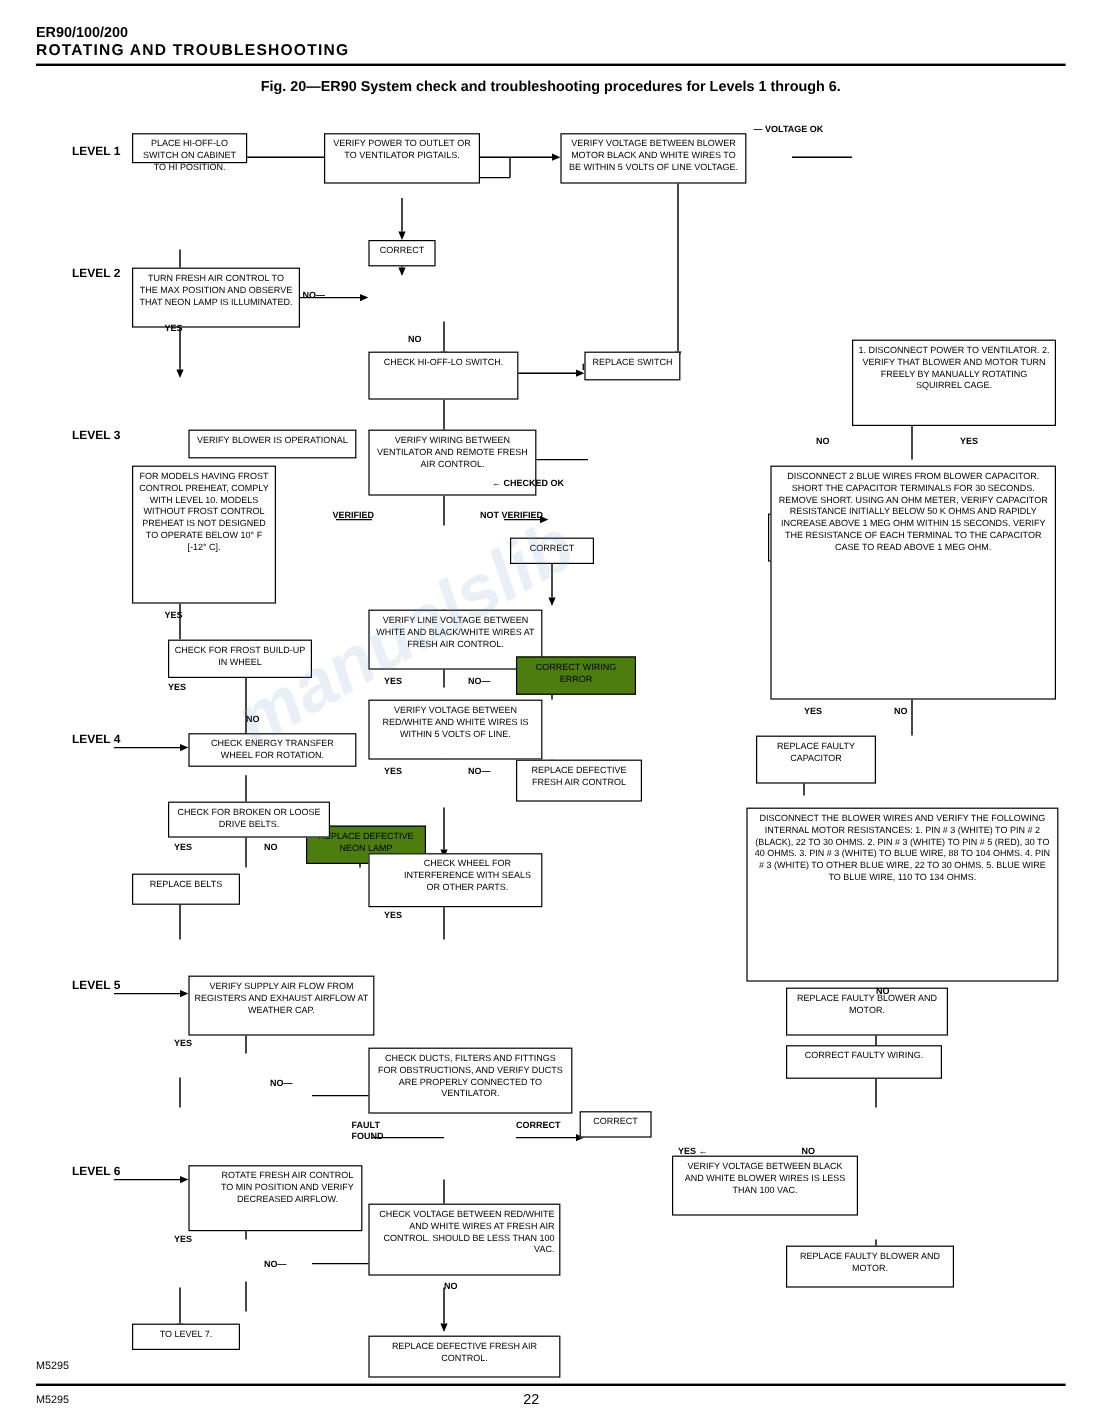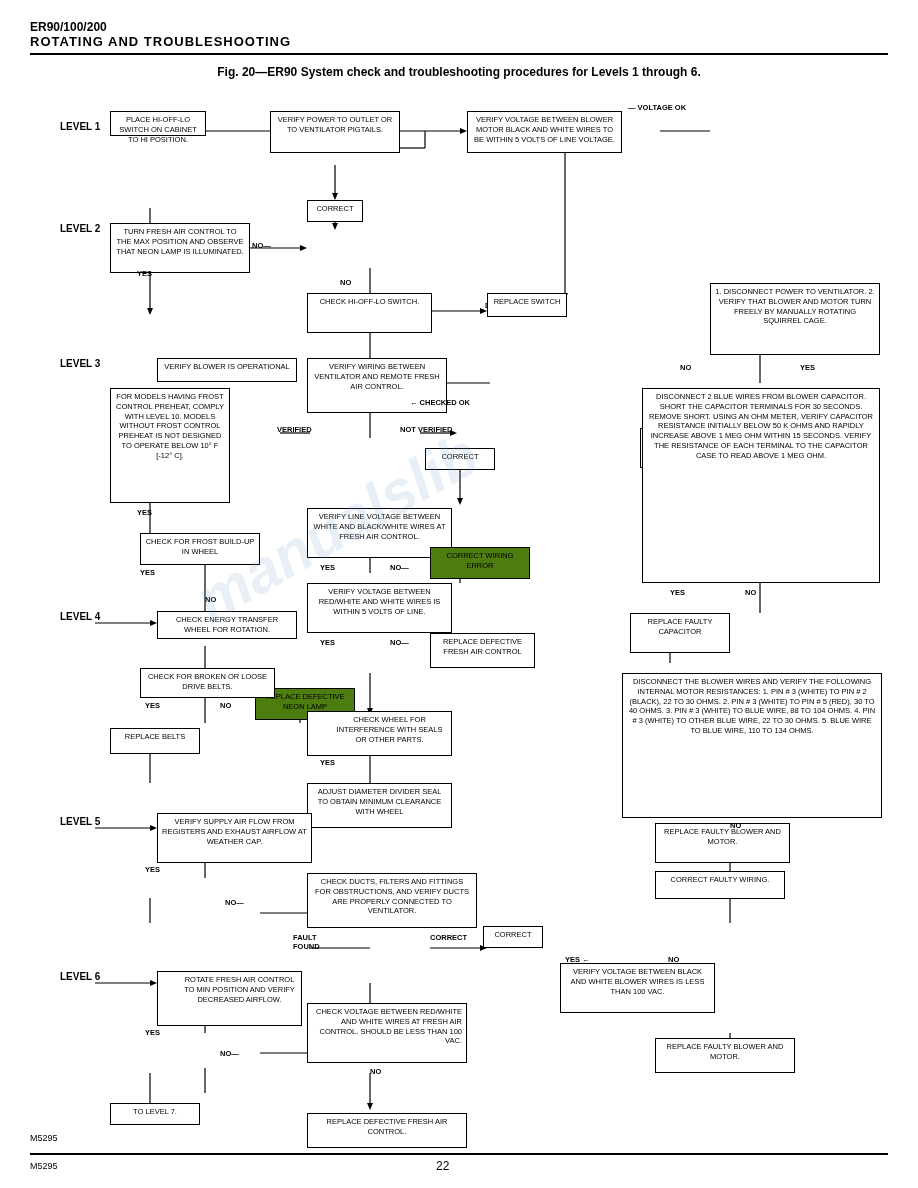--- a/index.html
+++ b/index.html
@@ -335,21 +335,20 @@
 
     <div class="box" style="left:592px;top:580px;width:260px;height:145px;">DISCONNECT THE BLOWER WIRES AND VERIFY THE FOLLOWING INTERNAL MOTOR RESISTANCES:
 1. PIN # 3 (WHITE) TO PIN # 2 (BLACK), 22 TO 30 OHMS.
 2. PIN # 3 (WHITE) TO PIN # 5 (RED), 30 TO 40 OHMS.
 3. PIN # 3 (WHITE) TO BLUE WIRE, 88 TO 104 OHMS.
 4. PIN # 3 (WHITE) TO OTHER BLUE WIRE, 22 TO 30 OHMS.
 5. BLUE WIRE TO BLUE WIRE, 110 TO 134 OHMS.</div>
 
     <div class="arrow-label" style="left:290px;top:665px;">YES</div>
 
-    <div class="box" style="left:277px;top:690px;width:145px;height:45px;">ADJUST DIAMETER DIVIDER SEAL TO OBTAIN MINIMUM CLEARANCE WITH WHEEL</div>
 
     <div class="box" style="left:80px;top:635px;width:90px;height:26px;">REPLACE BELTS</div>
 
     <div class="box" style="left:625px;top:730px;width:135px;height:40px;">REPLACE FAULTY BLOWER AND MOTOR.</div>
 
     <div class="arrow-label" style="left:700px;top:728px;">NO</div>
 
     <div class="box" style="left:127px;top:720px;width:155px;height:50px;">VERIFY SUPPLY AIR FLOW FROM REGISTERS AND EXHAUST AIRFLOW AT WEATHER CAP.</div>
 
     <div class="arrow-label" style="left:115px;top:772px;">YES</div>

